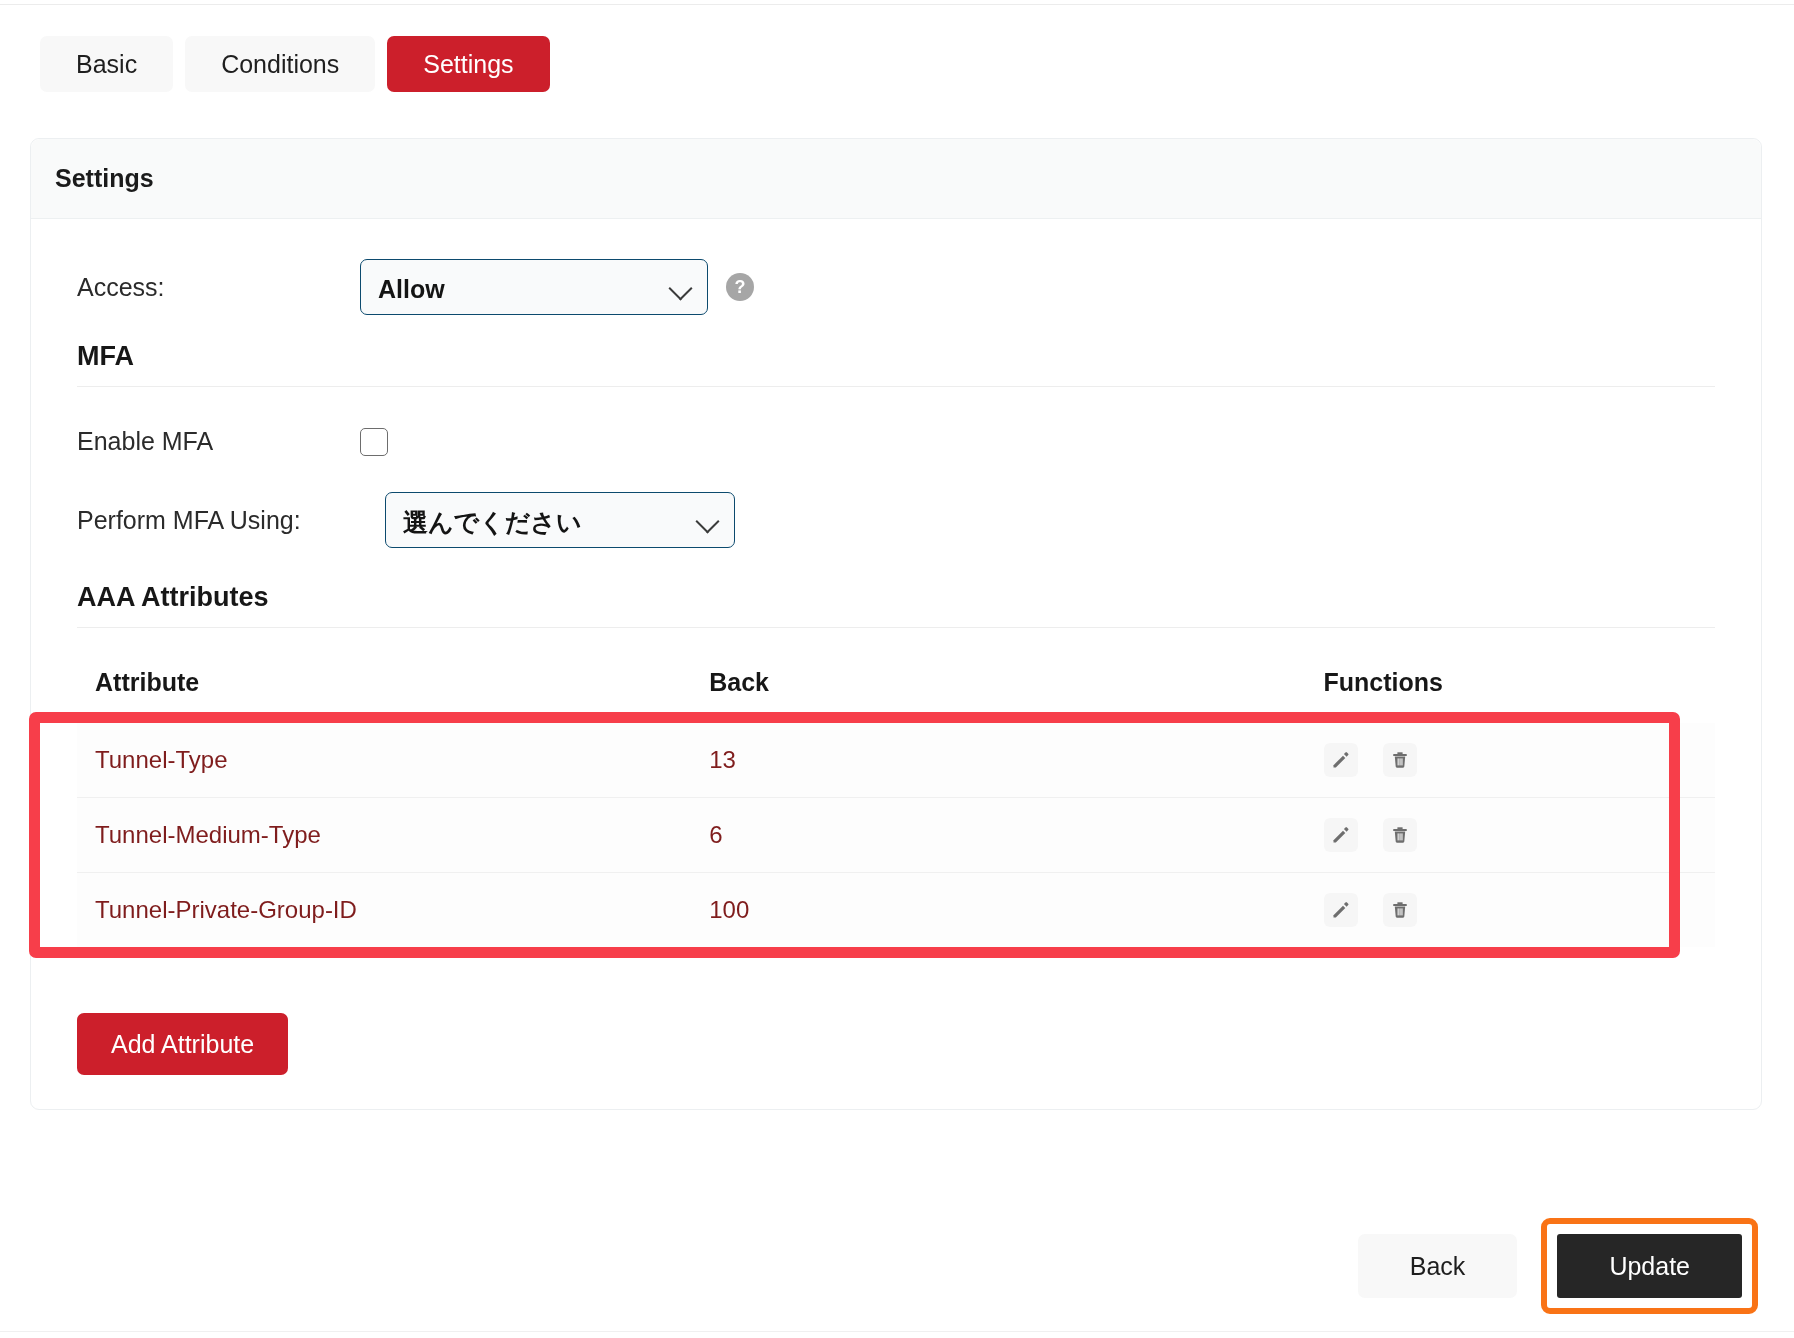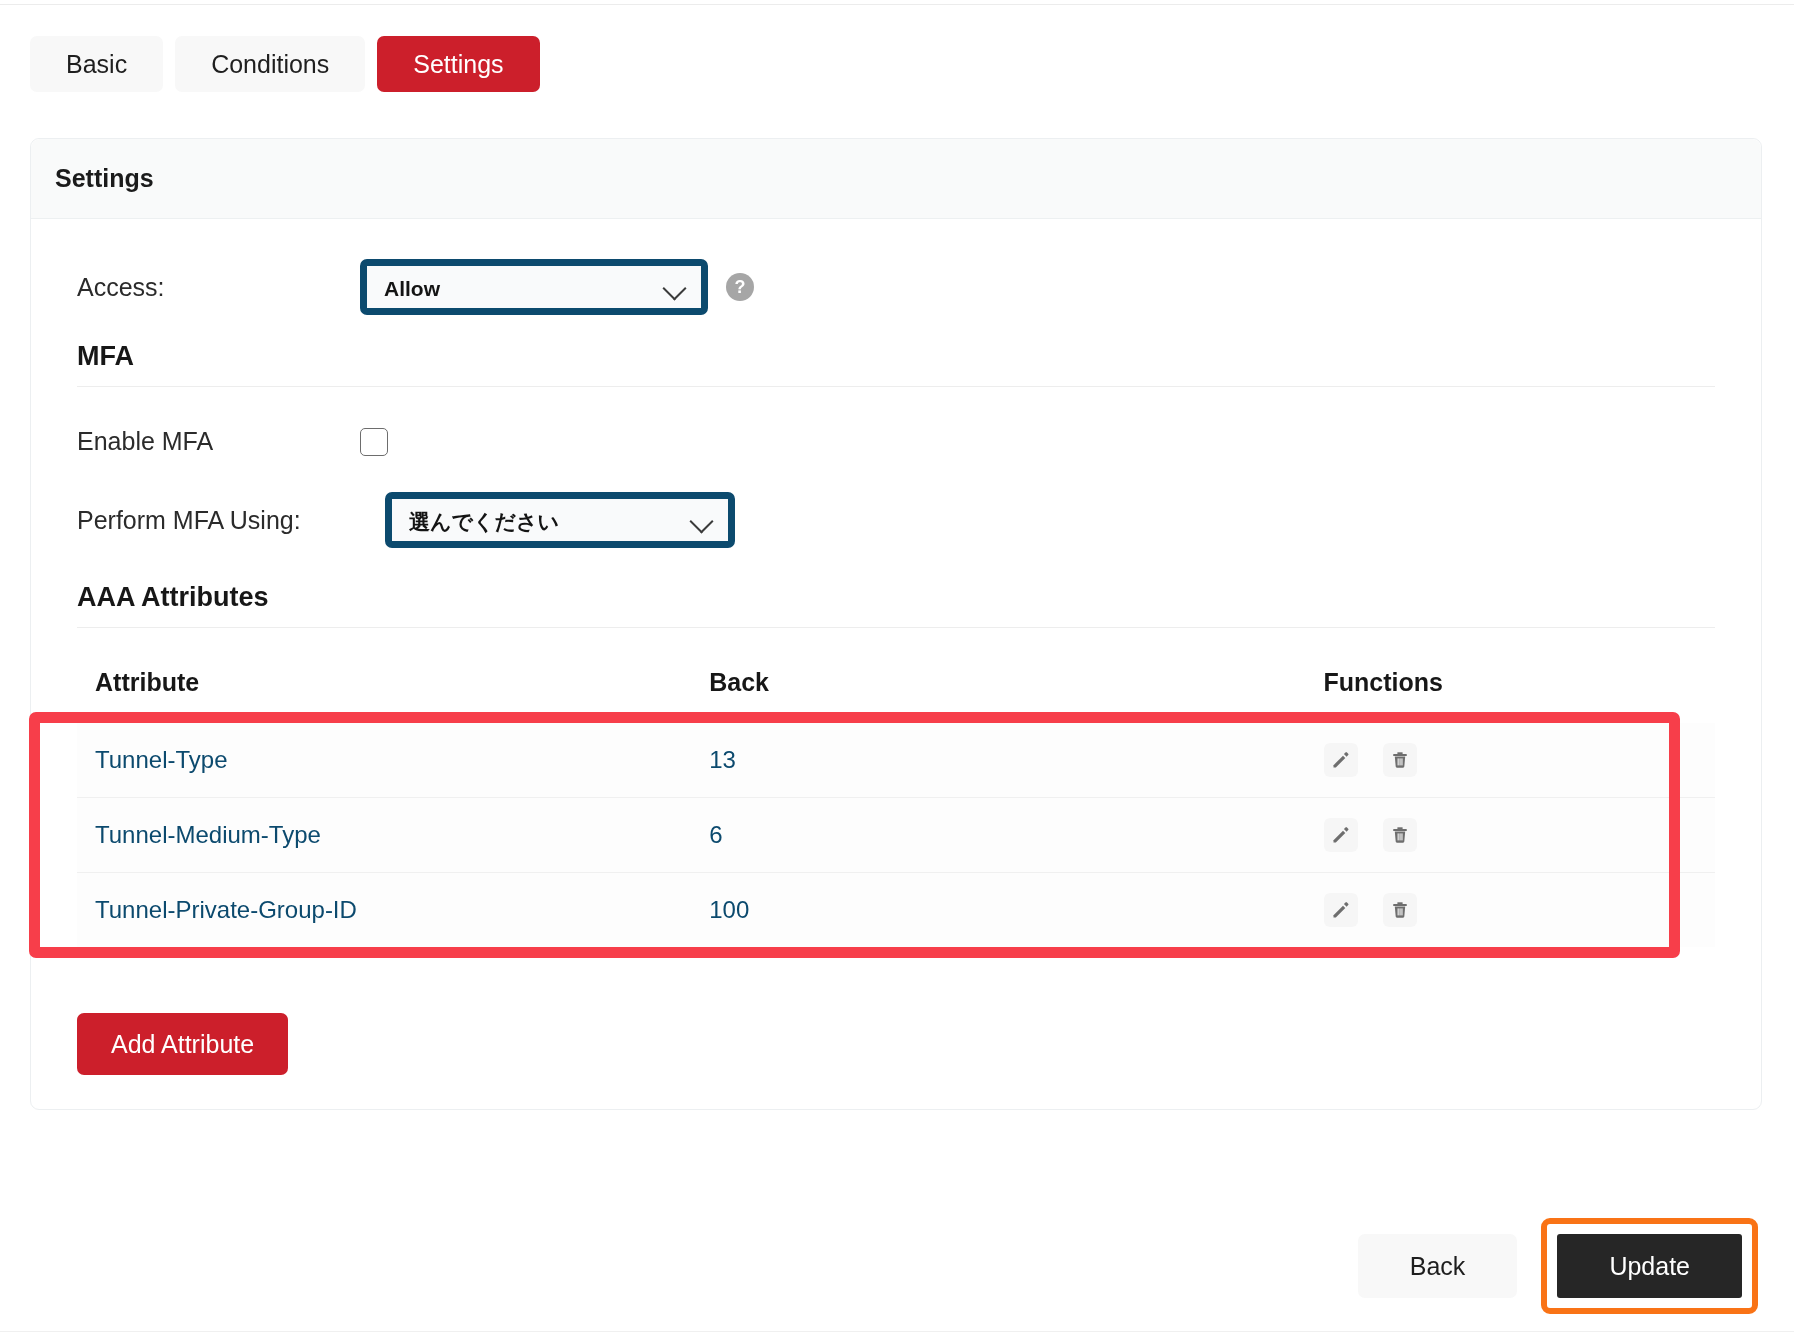--- a/index.html
+++ b/index.html
@@ -22,21 +22,21 @@
   .top-rule {
     position: absolute;
     left: 0; top: 4px;
     width: 1794px; height: 1px;
     background: #ececec;
   }
 
   
   .tabs {
     position: absolute;
-    left: 30px; top: 36px;
+    left: 40px; top: 36px;
     display: flex;
     align-items: center;
   }
   .tab {
     height: 56px;
     padding: 0 36px;
     display: flex;
     align-items: center;
     justify-content: center;
     font-size: 25px;
@@ -91,26 +91,26 @@
     width: 305px;
     padding-left: 22px;
     font-size: 25px;
     color: #2b2b2b;
     font-weight: 400;
   }
   .select {
     position: relative;
     height: 56px;
     background: #f9fafb;
-    border: 7px solid #0c4a6e;
+    border: 1px solid #0c4a6e;
     border-radius: 7px;
     display: flex;
     align-items: center;
     padding: 4px 52px 0 17px;
-    font-size: 21px;
+    font-size: 25px;
     font-weight: bold;
     color: #141414;
     cursor: pointer;
     white-space: nowrap;
   }
   .select.access { width: 348px; }
   .select.mfa-method { width: 350px; border-radius: 7px; }
   .chev {
     position: absolute;
     right: 18px; top: 50%;
@@ -167,21 +167,21 @@
   }
   .attr-table th {
     text-align: left;
     font-size: 25px;
     font-weight: bold;
     color: #171717;
     padding: 10px 0 26px 18px;
   }
   .attr-table td {
     font-size: 24px;
-    color: #0c4a6e;
+    color: #7f1d1d;
     padding: 20px 0 20px 18px;
     border-top: 1px solid #f0f0f0;
     background: #fdfdfd;
   }
   .attr-table tbody tr:first-child td { border-top: none; }
   .col-attr { width: 450px; }
   .col-val  { width: 450px; }
   .col-fn   { width: 300px; }
 
   .fn-cell { white-space: nowrap; }

